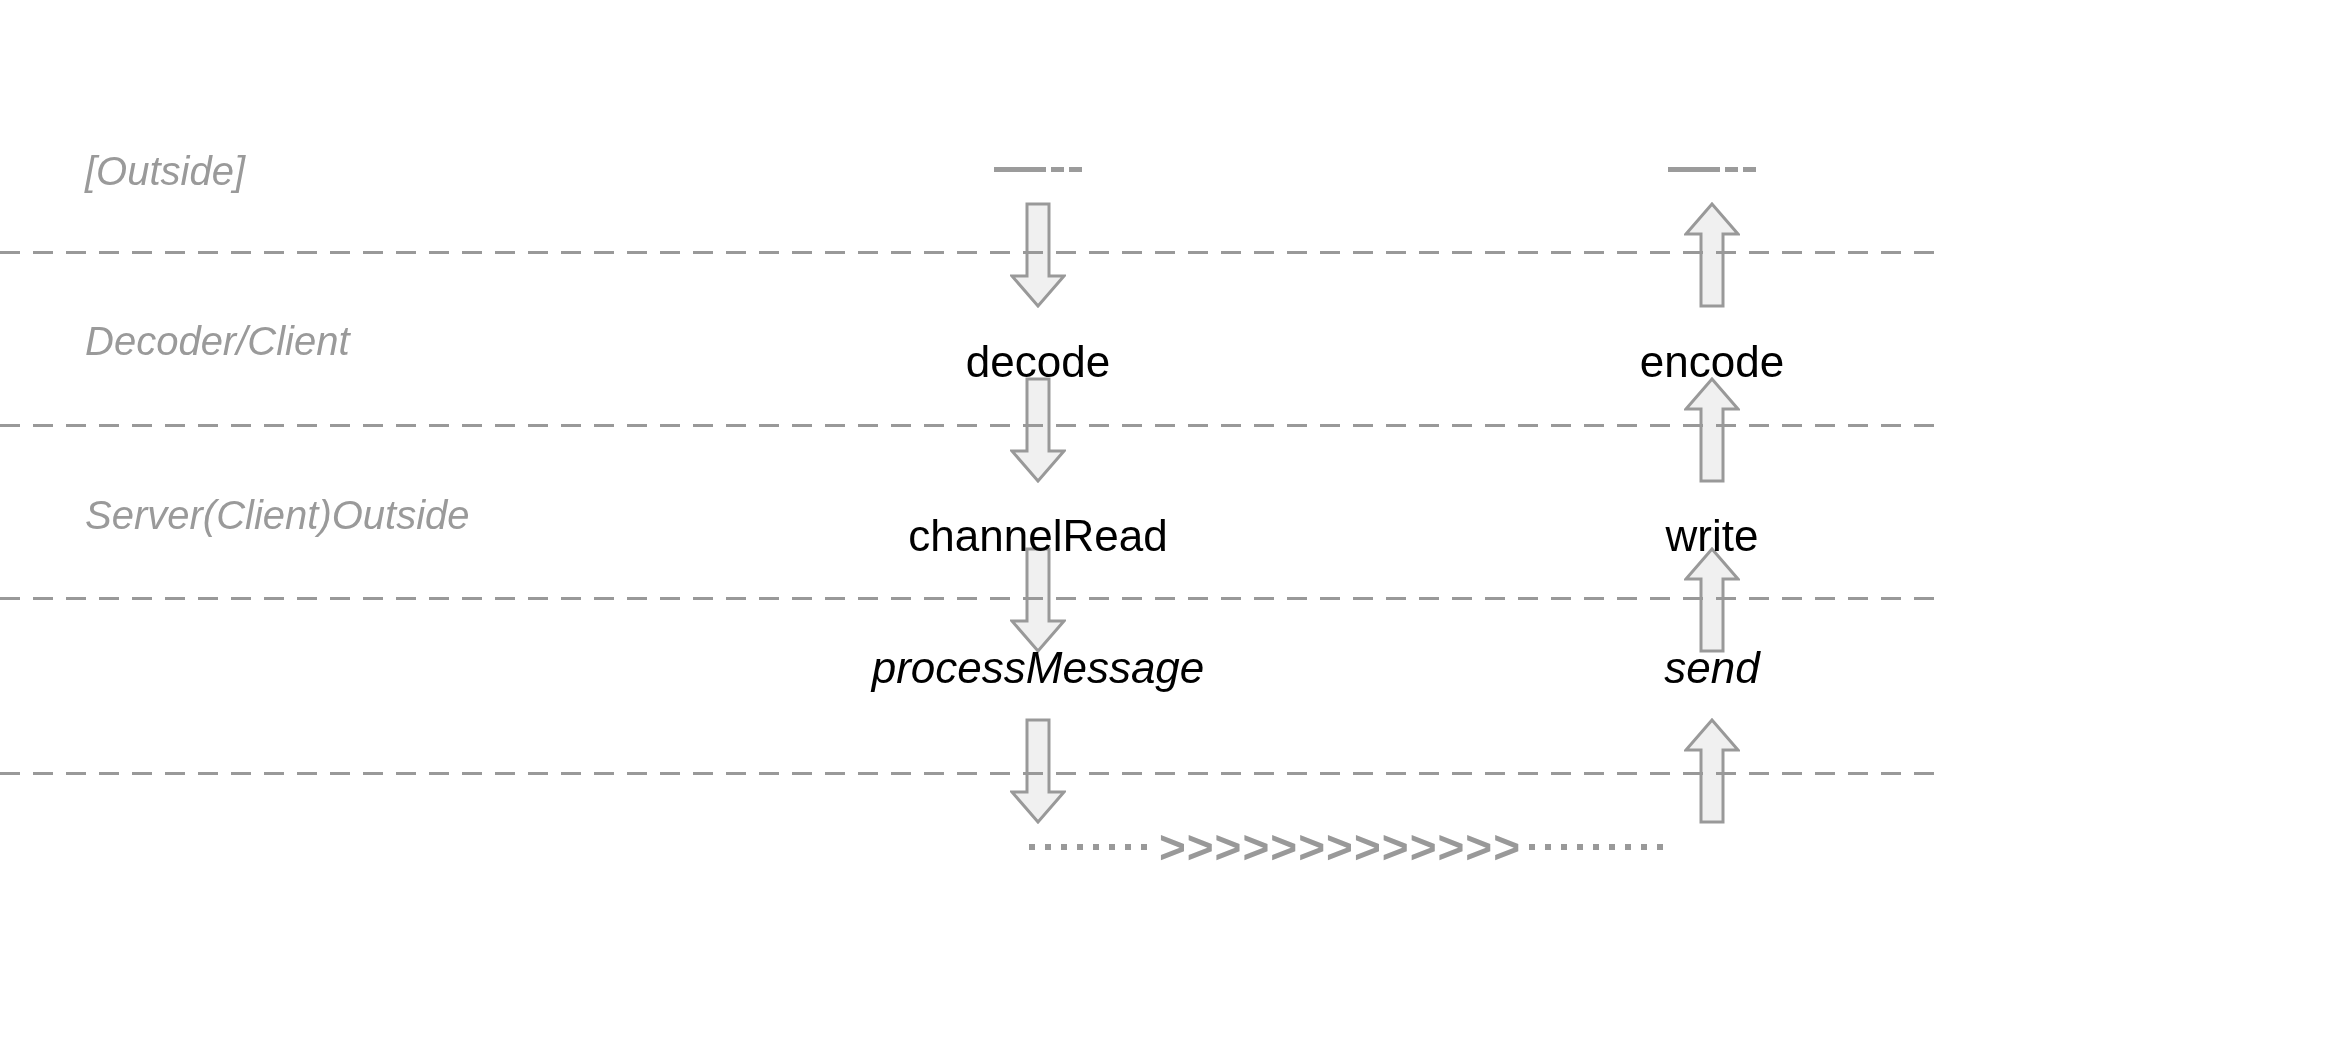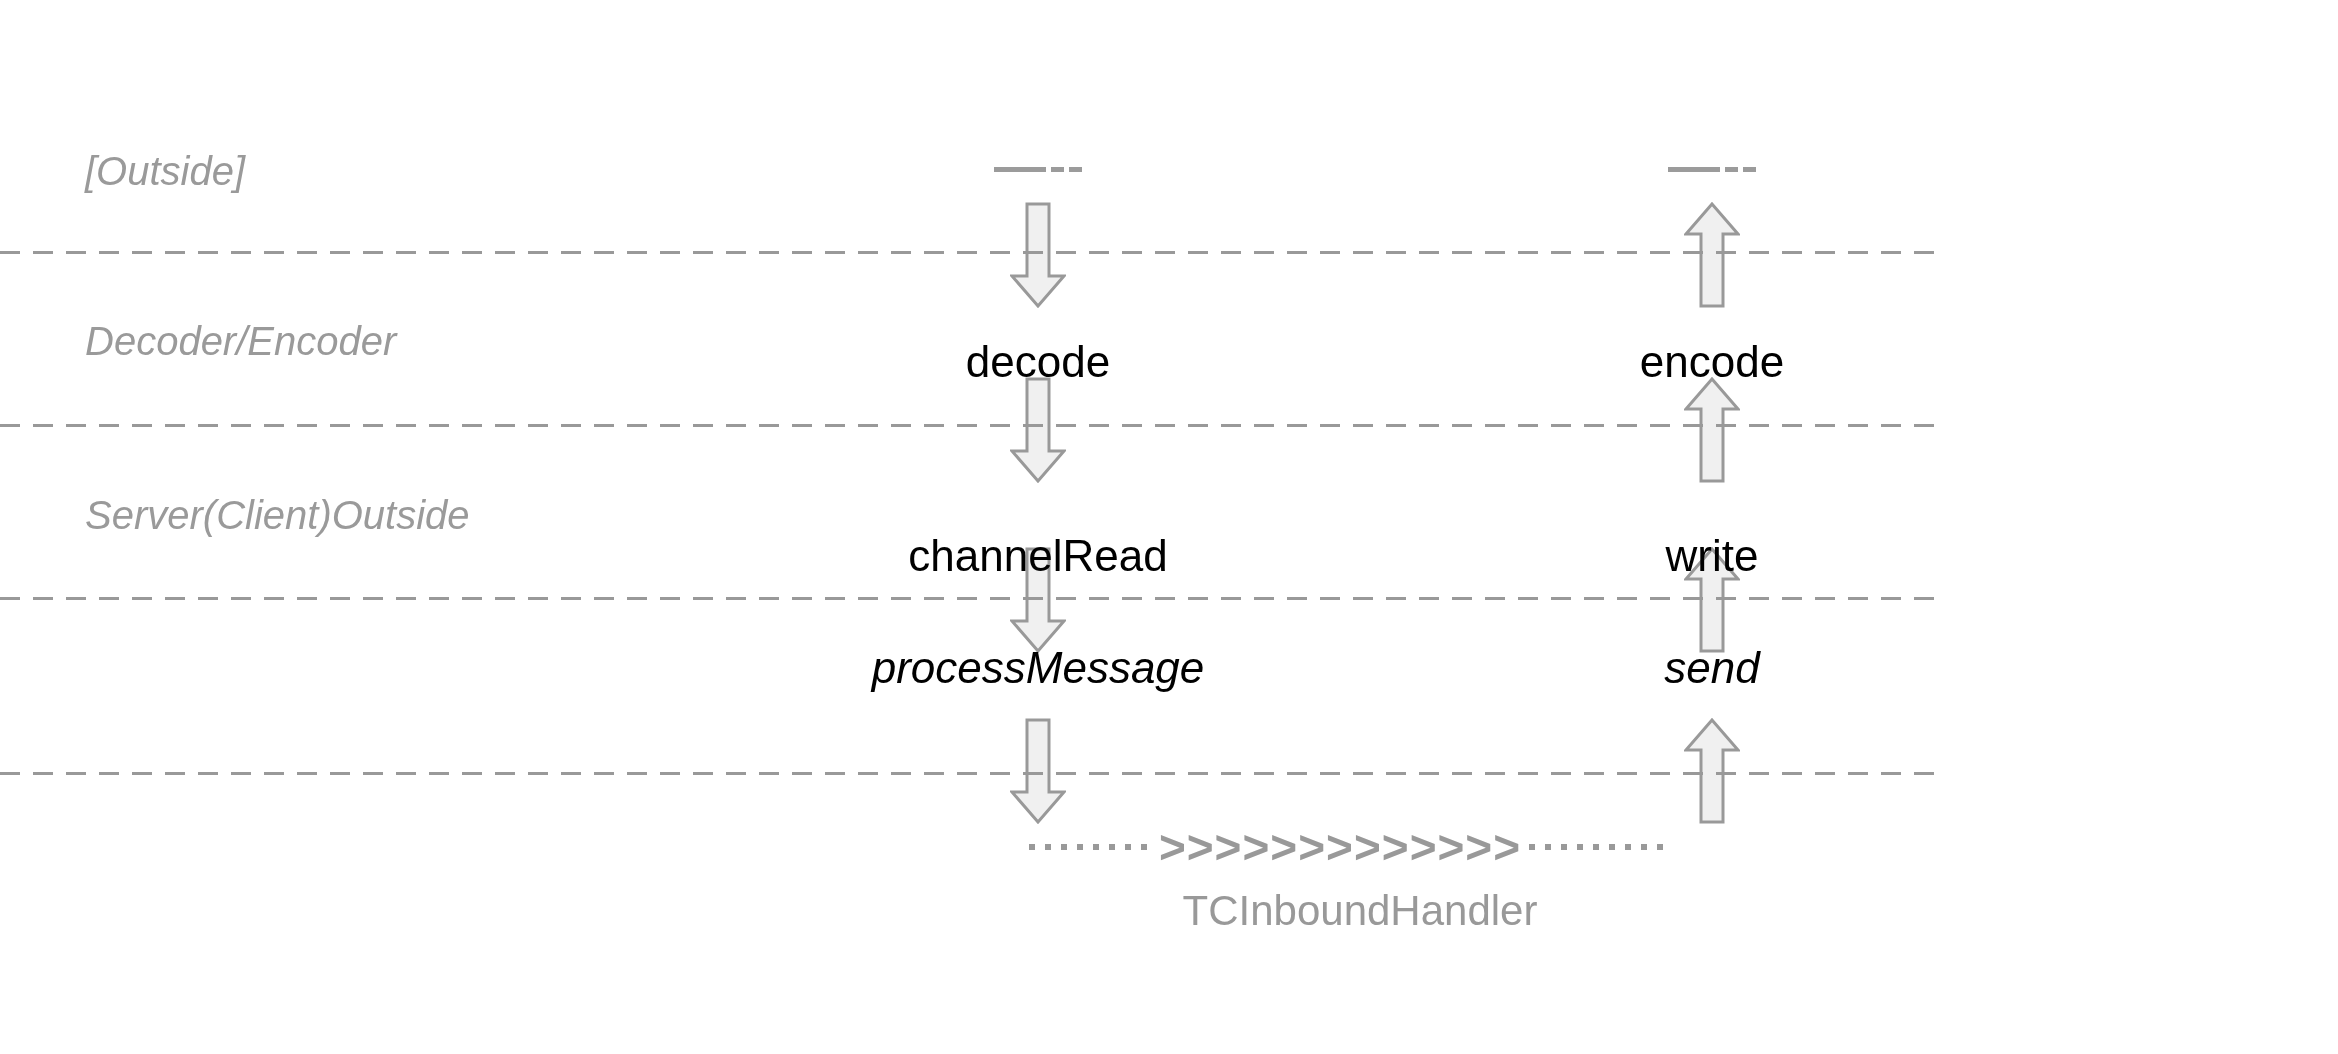--- a/index.html
+++ b/index.html
@@ -56,21 +56,21 @@
     position: absolute;
     transform: translateX(-50%);
     font-size: 44px;
     line-height: 52px;
     color: #000000;
     white-space: nowrap;
     z-index: 2;
     margin-top: 20px;
   }
   .row-1-text { top: 316px; }
-  .row-2-text { top: 510px; }
+  .row-2-text { top: 490px; }
   .row-3-text { top: 622px; font-style: italic; }
 
   .arrow { width: 56px; height: 106px; display: block; }
   .arrow-row-1 { top: 202px; }
   .arrow-row-2 { top: 377px; }
   .arrow-row-3 { top: 547px; }
   .arrow-row-4 { top: 718px; }
 
   
   .source-mark {
@@ -129,21 +129,21 @@
 <body>
 
 <div class="canvas">
 
   <div class="hline hline-1"></div>
   <div class="hline hline-2"></div>
   <div class="hline hline-3"></div>
   <div class="hline hline-4"></div>
 
   <div class="layer-label layer-0">[Outside]</div>
-  <div class="layer-label layer-1">Decoder/Encoder</div>
+  <div class="layer-label layer-1">Decoder/Client</div>
   <div class="layer-label layer-2">Server(Client)Outside</div>
 
   <div class="source-mark in-x">
     <span class="bar-long"></span>
     <span class="bar-short"></span>
     <span class="bar-short"></span>
   </div>
 
   <div class="colpos in-x arrow-row-1">
     <svg class="arrow" viewBox="0 0 56 106">
@@ -201,16 +201,15 @@
   <div class="step-text out-x row-2-text">write</div>
   <div class="step-text out-x row-3-text">send</div>
 
   <div class="handoff-line">
     <span class="dotted-seg dotted-lead"></span>
     <span class="chevrons">&gt;&gt;&gt;&gt;&gt;&gt;&gt;&gt;&gt;&gt;&gt;&gt;&gt;</span>
     <span class="dotted-seg dotted-trail"></span>
   </div>
 
   <div class="handoff-label">
-    <div>TCInboundHandler</div>
   </div>
 
 </div>
 
 </body></html>

